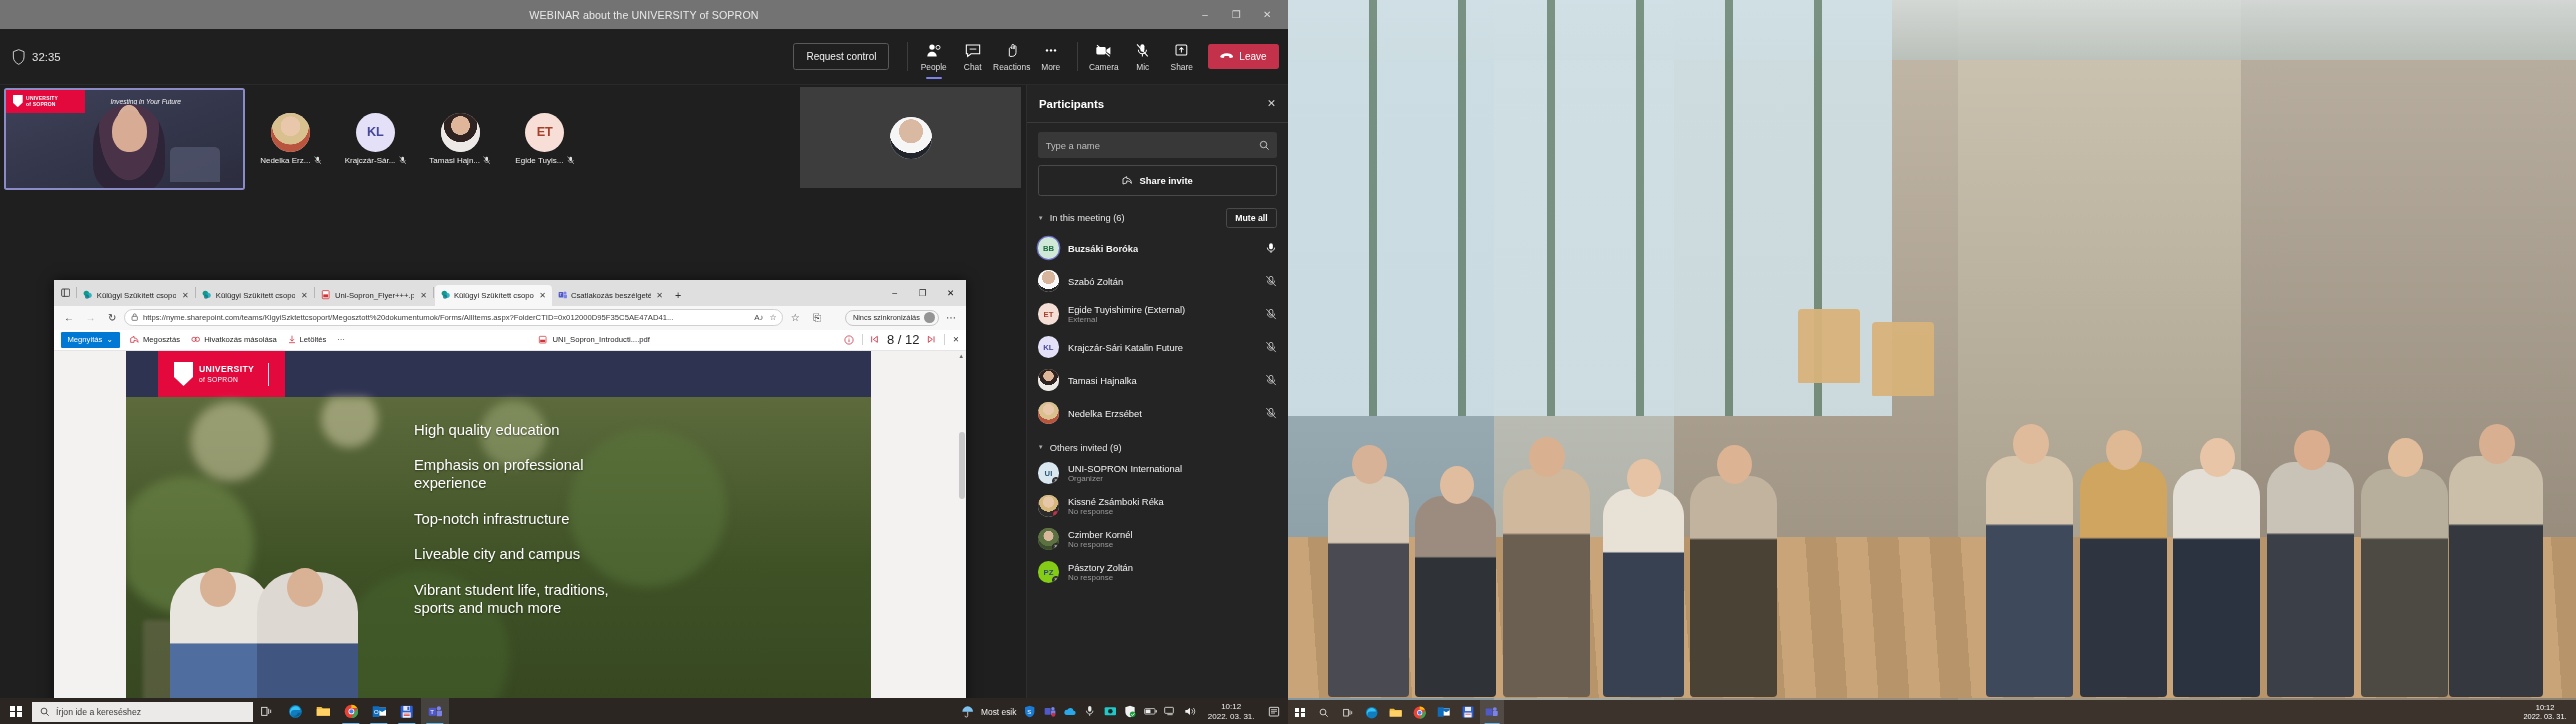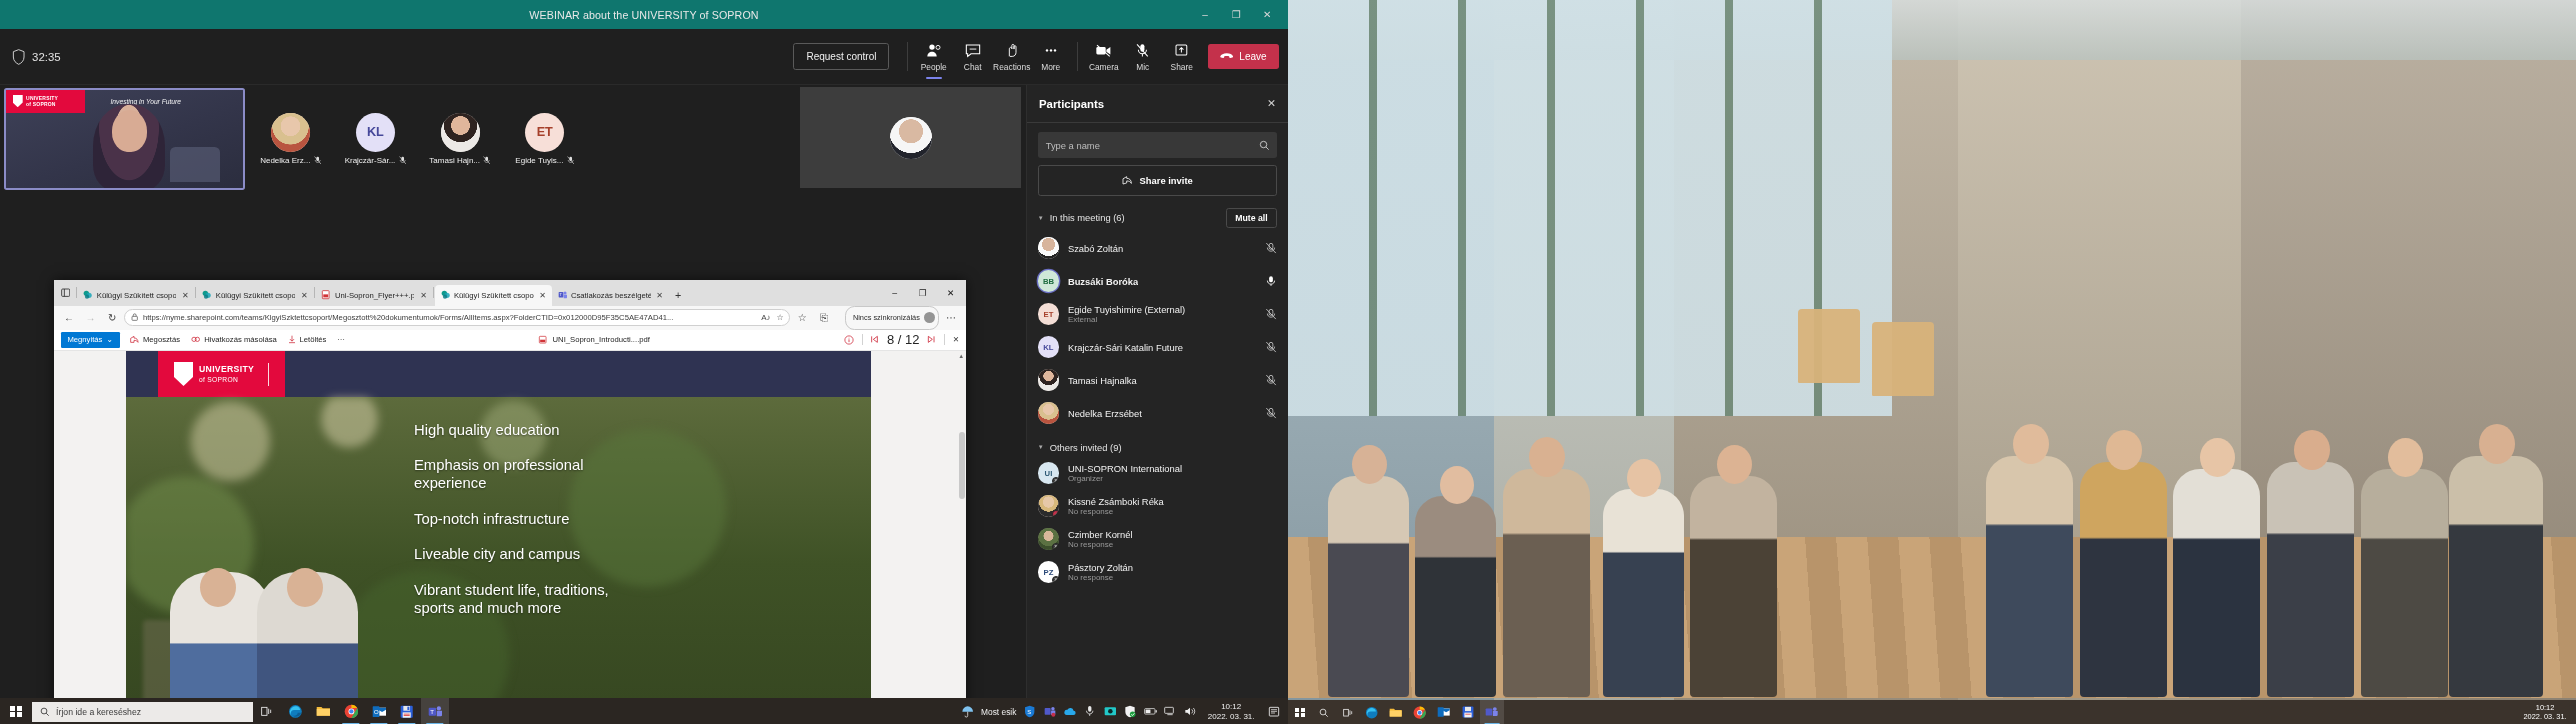--- a/index.html
+++ b/index.html
@@ -14,21 +14,21 @@
   
   .left-screen {
     width: 1288px; height: 725px;
     position: relative;
     background: #1f1f1f;
     overflow: hidden;
   }
 
   
   .teams-titlebar {
-    height: 29px; background: #0f766e;
+    height: 29px; background: #737373;
     display: flex; align-items: center; justify-content: center;
     position: relative;
   }
   .teams-title { color: #e8e8e8; font-size: 10.7px; letter-spacing: 0.1px; }
   .win-btns { position: absolute; right: 5.4px; top: 0; height: 29px; display: flex; align-items: center; }
   .win-btn { width: 31px; height: 29px; display: flex; align-items: center; justify-content: center;
     color: #d8d8d8; font-size: 10px; }
 
   
   .teams-bar {
@@ -136,21 +136,21 @@
   .nav-ico.dim { color: #b7b7b7; }
   .omnibox {
     flex: 1; height: 17.4px; background: #fff; border: 0.7px solid #d0d0d0; border-radius: 8.7px;
     display: flex; align-items: center; padding: 0 5.4px; gap: 4.7px; font-size: 7.7px; color: #3b3b3b;
     overflow: hidden; white-space: nowrap;
   }
   .omni-url { overflow: hidden; text-overflow: ellipsis; white-space: nowrap; flex: 1; }
   .omni-right { display: flex; align-items: center; gap: 6px; color: #444; font-size: 8px; flex: none; }
   .sync-pill {
     display: flex; align-items: center; gap: 4px; border: 0.7px solid #c8c8c8; border-radius: 9.4px;
-    height: 24px; padding: 0 2.7px 0 6.7px; font-size: 7.4px; color: #2b2b2b; margin-left: 9px;
+    height: 16px; padding: 0 2.7px 0 6.7px; font-size: 7.4px; color: #2b2b2b; margin-left: 16px;
   }
   .sync-av { width: 11.4px; height: 11.4px; border-radius: 50%; background: #949494; }
 
   
   .sp-toolbar { height: 21.5px; background: #fff; display: flex; align-items: center; padding: 0 6.7px; gap: 10.7px; border-bottom: 0.7px solid #e5e5e5; }
   .sp-open { background: #0078d4; color: #fff; font-size: 7.7px; padding: 3.4px 6.7px; border-radius: 1.3px; display: flex; align-items: center; gap: 4px; }
   .sp-cmd { display: flex; align-items: center; gap: 4px; font-size: 7.7px; color: #242424; }
   .sp-filename { margin-left: auto; display: flex; align-items: center; gap: 4.7px; font-size: 7.7px; color: #242424; }
   .sp-right { display: flex; align-items: center; gap: 8px; font-size: 7.7px; color: #333; }
   .sp-sep { width: 0.7px; height: 10.7px; background: #d2d2d2; }
@@ -769,52 +769,52 @@
           <span>Share invite</span>
         </div>
 
         <div class="pp-section">
           <span class="caret">▼</span>
           <span class="pp-sec-label">In this meeting (6)</span>
           <span class="mute-all">Mute all</span>
         </div>
 
         <div class="pp-row">
+          <span class="pp-av ring" style="background:#cfe8d8;color:#1d6b3f">
+            <span>BB</span>
+          </span>
+          <span class="pp-names">
+            <span class="pp-name bold">Buzsáki Boróka</span>
+          </span>
+          <span class="pp-mic">
+            <svg width="12" height="12" viewBox="0 0 18 18">
+                <rect x="6.2" y="2" width="5.6" height="9" rx="2.8" fill="#fff"></rect>
+                <path d="M3.6 8.4c0 3 2.4 5.4 5.4 5.4s5.4-2.4 5.4-5.4" fill="none" stroke="#fff" stroke-width="1.3"></path>
+                <path d="M9 13.8V16.4" stroke="#fff" stroke-width="1.3"></path>
+              </svg>
+          </span>
+        </div>
+
+        <div class="pp-row">
           <span class="pp-av" style="background:#f2f2f2">
             <span class="ph" style="background:radial-gradient(circle at 50% 34%,#d7b49c 0 36%,#fafafa 37% 64%,#232323 65% 100%)"></span>
           </span>
           <span class="pp-names">
             <span class="pp-name">Szabó Zoltán</span>
           </span>
           <span class="pp-mic">
             <svg width="12" height="12" viewBox="0 0 18 18">
                 <rect x="6.2" y="2" width="5.6" height="9" rx="2.8" fill="none" stroke="#d0d0d0" stroke-width="1.2"></rect>
                 <path d="M3.6 8.4c0 3 2.4 5.4 5.4 5.4s5.4-2.4 5.4-5.4" fill="none" stroke="#d0d0d0" stroke-width="1.2"></path>
                 <path d="M2 1.6l14.2 15" stroke="#d0d0d0" stroke-width="1.3"></path>
               </svg>
           </span>
         </div>
 
         <div class="pp-row">
-          <span class="pp-av ring" style="background:#cfe8d8;color:#1d6b3f">
-            <span>BB</span>
-          </span>
-          <span class="pp-names">
-            <span class="pp-name bold">Buzsáki Boróka</span>
-          </span>
-          <span class="pp-mic">
-            <svg width="12" height="12" viewBox="0 0 18 18">
-                <rect x="6.2" y="2" width="5.6" height="9" rx="2.8" fill="#fff"></rect>
-                <path d="M3.6 8.4c0 3 2.4 5.4 5.4 5.4s5.4-2.4 5.4-5.4" fill="none" stroke="#fff" stroke-width="1.3"></path>
-                <path d="M9 13.8V16.4" stroke="#fff" stroke-width="1.3"></path>
-              </svg>
-          </span>
-        </div>
-
-        <div class="pp-row">
           <span class="pp-av" style="background:#f4ded6;color:#a6402b">
             <span>ET</span>
           </span>
           <span class="pp-names">
             <span class="pp-name">Egide Tuyishimire (External)</span>
             <span class="pp-sub">External</span>
           </span>
           <span class="pp-mic">
             <svg width="12" height="12" viewBox="0 0 18 18">
                 <rect x="6.2" y="2" width="5.6" height="9" rx="2.8" fill="none" stroke="#d0d0d0" stroke-width="1.2"></rect>
@@ -904,21 +904,21 @@
             <span class="ph" style="background:radial-gradient(circle at 50% 36%,#d9b79a 0 28%,#5b7142 29% 58%,#3c4f2c 59% 100%)"></span>
             <span class="badge-x">✕</span>
           </span>
           <span class="pp-names">
             <span class="pp-name">Czimber Kornél</span>
             <span class="pp-sub">No response</span>
           </span>
         </div>
 
         <div class="pp-row">
-          <span class="pp-av" style="background:#ffffff;color:#2c4a7a">
+          <span class="pp-av" style="background:#84cc16;color:#2c4a7a">
             <span>PZ</span>
             <span class="badge-x">✕</span>
           </span>
           <span class="pp-names">
             <span class="pp-name">Pásztory Zoltán</span>
             <span class="pp-sub">No response</span>
           </span>
         </div>
       </div>
     </div>

